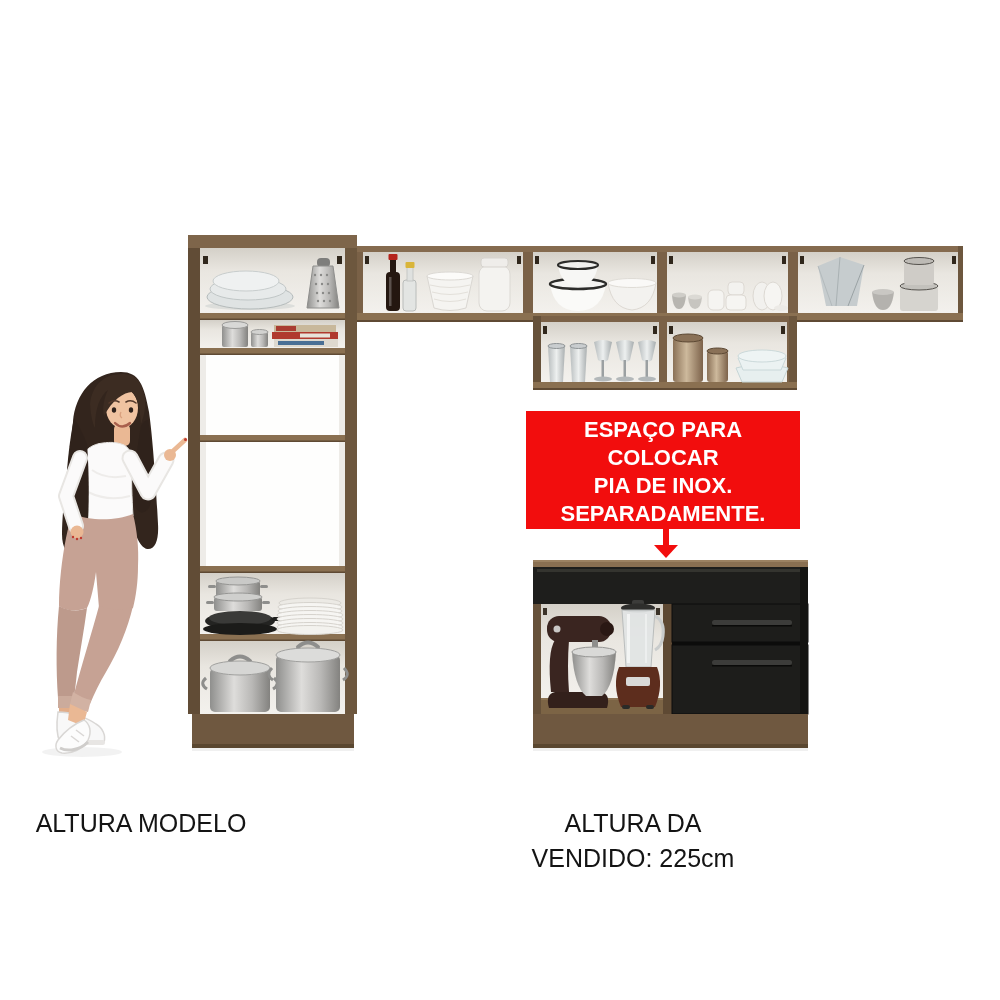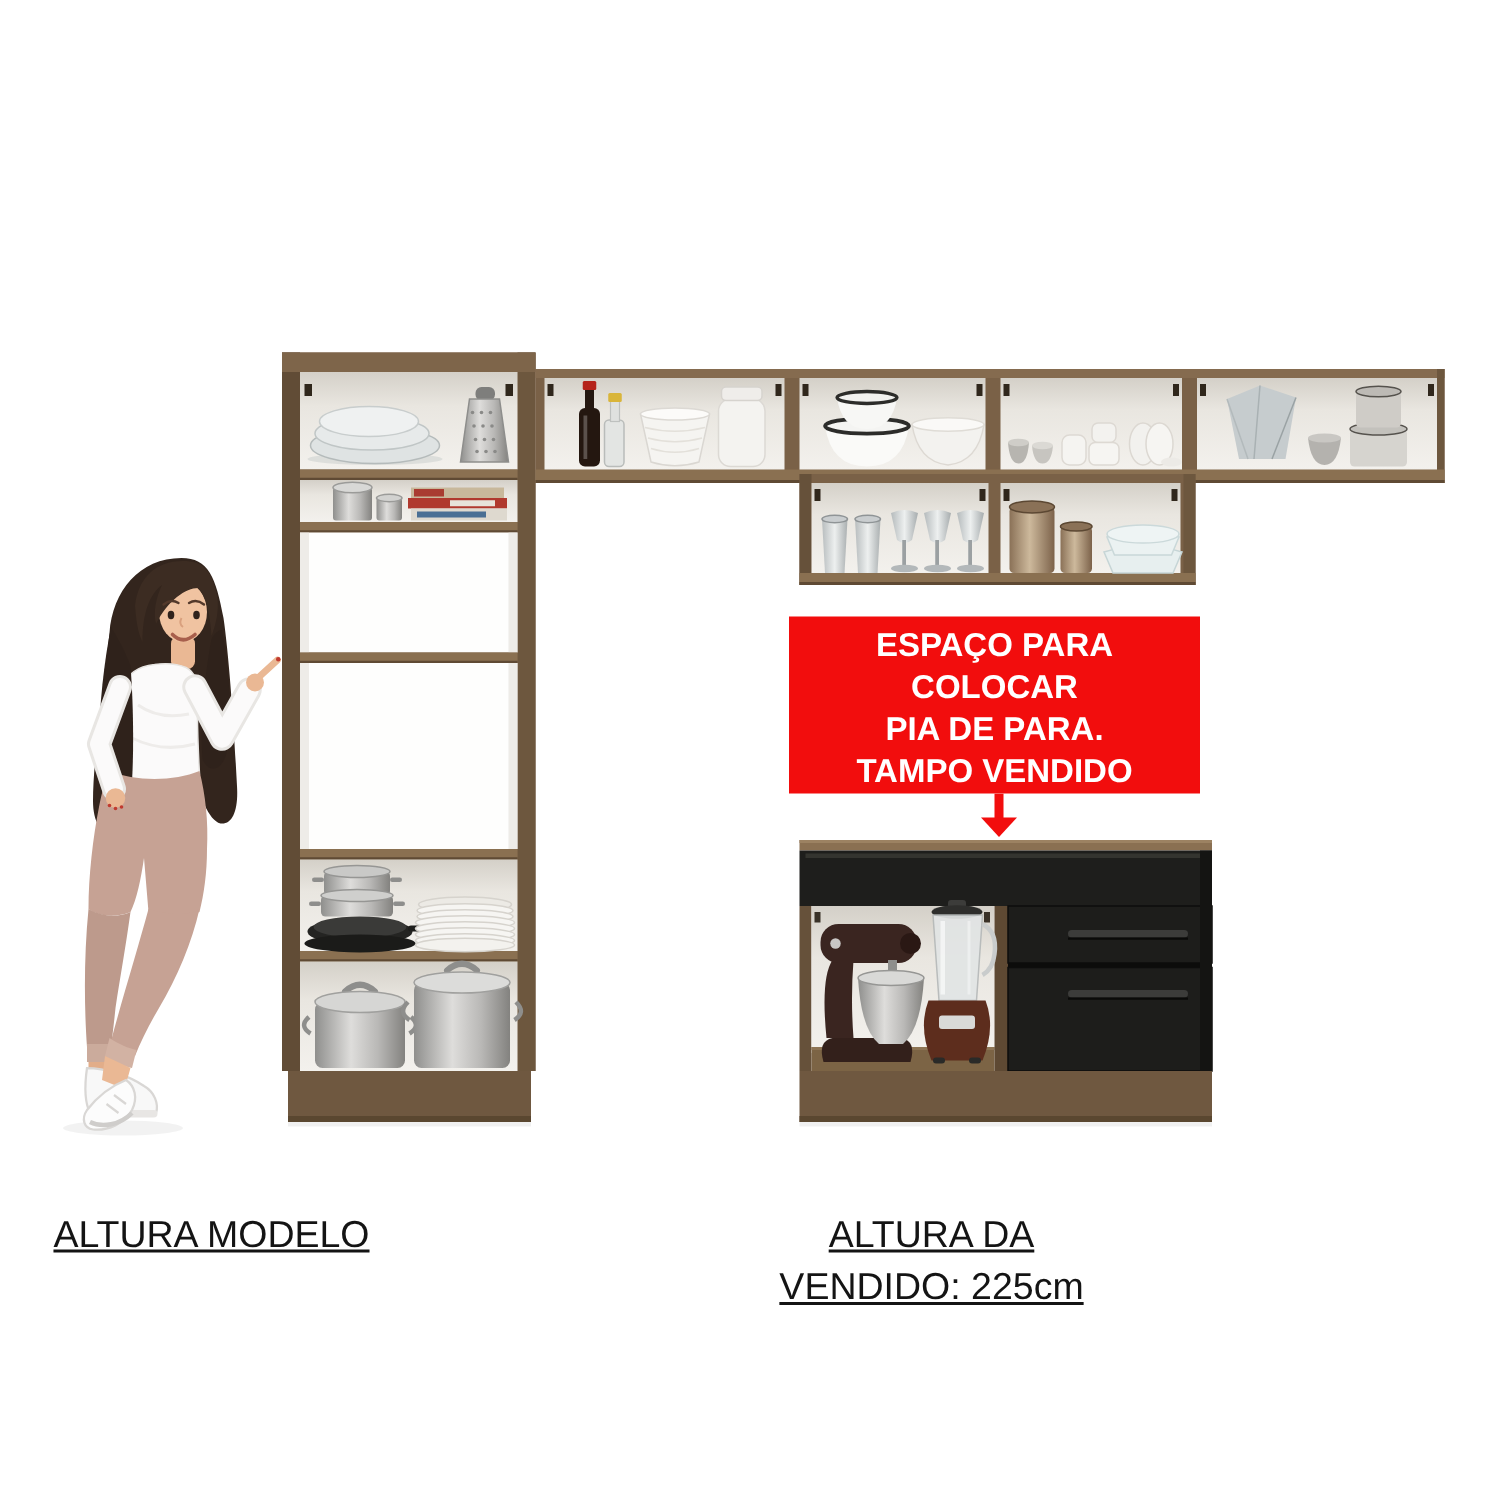--- a/index.html
+++ b/index.html
@@ -3,23 +3,23 @@
 <meta charset="utf-8">
 <style>
   html,body{margin:0;padding:0;background:#ffffff;}
   #canvas{position:relative;width:963px;height:1000px;background:#ffffff;overflow:hidden;
           font-family:"Liberation Sans",sans-serif;}
   #scene{position:absolute;left:0;top:0;width:1000px;height:1000px;}
   .banner{position:absolute;left:526px;top:411px;width:274px;height:118px;background:#f20d0d;
           color:#ffffff;font-weight:bold;font-size:22px;line-height:28px;text-align:center;
           padding-top:5px;box-sizing:border-box;}
   .arrow{position:absolute;left:650px;top:529px;}
-  .caption{position:absolute;text-align:center;font-size:25px;line-height:35px;color:#141414;text-decoration:underline;}
+  .caption{position:absolute;text-align:center;font-size:25px;line-height:35px;color:#141414;}
   #caption-left{left:26px;top:806px;width:230px;}
-  #caption-right{left:506px;top:806px;width:230px;}
+  #caption-right{left:518px;top:806px;width:230px;}
 </style>
 </head>
 <body>
 
 <div id="canvas">
 
   <svg id="scene" viewBox="0 0 1000 1000">
     <defs>
       <linearGradient id="interior" x1="0" y1="0" x2="0" y2="1">
         <stop offset="0" stop-color="#d4d0c8"></stop>
@@ -378,22 +378,21 @@
         <circle cx="77" cy="532" r="6.5" fill="#eab894"></circle>
         <circle cx="73" cy="537" r="1.2" fill="#c13a2f"></circle>
           <circle cx="77" cy="539" r="1.2" fill="#c13a2f"></circle>
           <circle cx="81" cy="538" r="1.2" fill="#c13a2f"></circle>
       </g>
     </g>
   </svg>
 
   <div class="banner">
     <div>ESPAÇO PARA COLOCAR</div>
-    <div>PIA DE PARA.</div>
-    <div>TAMPO VENDIDO</div>
+    <div>PIA DE INOX.</div>
     <div>SEPARADAMENTE.</div>
   </div>
 
   <svg class="arrow" width="32" height="30" viewBox="0 0 32 30">
     <rect x="13" y="0" width="6" height="17" fill="#f20d0d"></rect>
     <polygon points="4,16 28,16 16,29" fill="#f20d0d"></polygon>
   </svg>
 
   <div class="caption" id="caption-left">
     <div>ALTURA MODELO</div>

